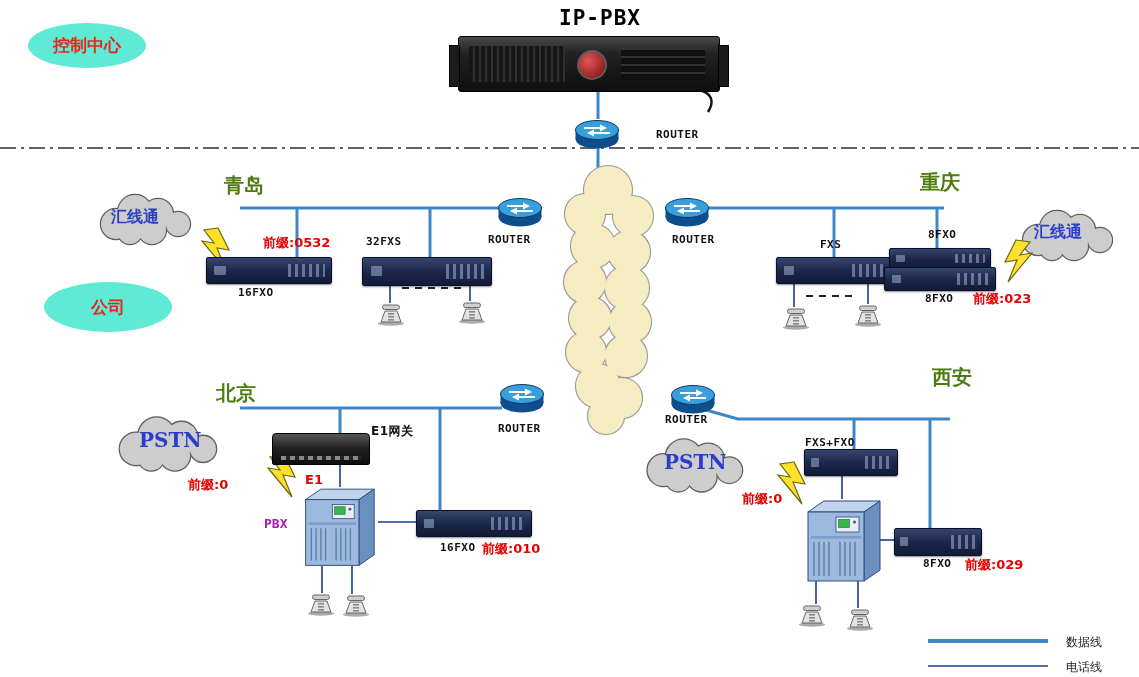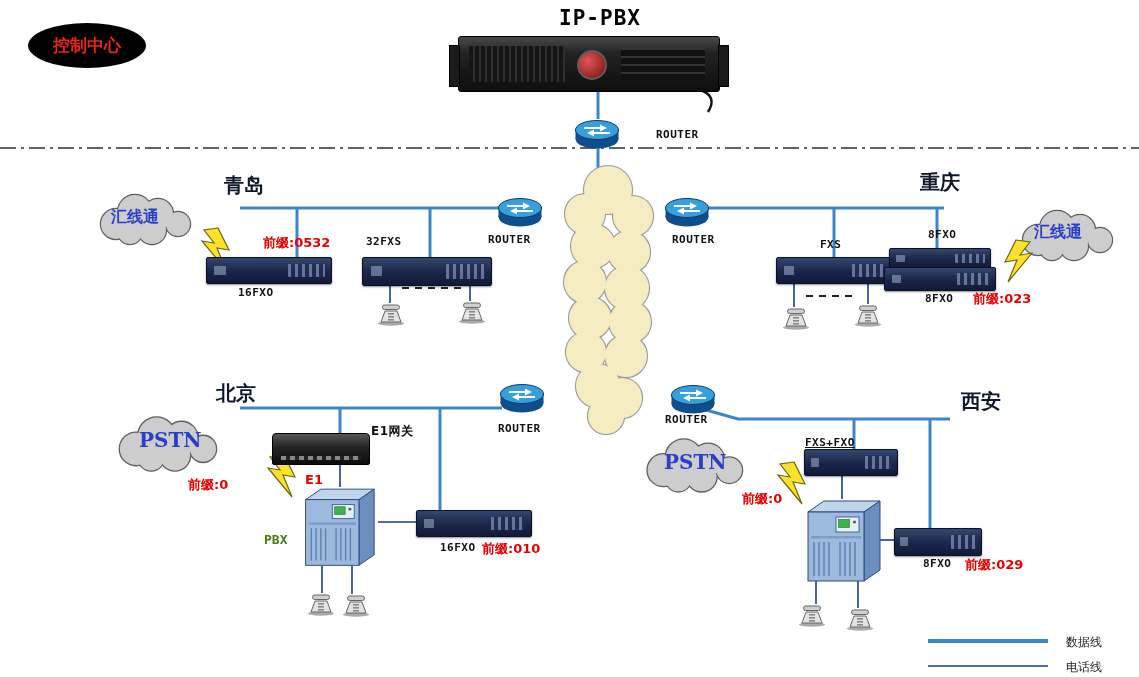--- a/index.html
+++ b/index.html
@@ -1,26 +1,26 @@
 <!DOCTYPE html>
 <html><head>
 <meta charset="utf-8">
 <style>
   html,body { margin:0; padding:0; background:#fff; }
   #stage { position:relative; width:1139px; height:677px; background:#ffffff; overflow:hidden;
            font-family:"DejaVu Sans", sans-serif; }
   .abs { position:absolute; }
   .title { font:bold 21px "DejaVu Sans Mono", monospace; color:#000; letter-spacing:1px; white-space:nowrap; }
   .mono-label { font:bold 11px "DejaVu Sans Mono", monospace; color:#101010; letter-spacing:.5px; white-space:nowrap; }
-  .big-mono { font:bold 13px "DejaVu Sans Mono", monospace; color:#4d7c0f; white-space:nowrap;margin-top:16px; }
-  .region-label { font:bold 20px "DejaVu Serif", serif; color:#0f172a; white-space:nowrap; }
+  .big-mono { font:bold 13px "DejaVu Sans Mono", monospace; color:#a21caf; white-space:nowrap; }
+  .region-label { font:bold 20px "DejaVu Serif", serif; color:#4d7c0f; white-space:nowrap; }
   .cloud-label { font:bold 16px "DejaVu Serif", serif; color:#2b3ecb; white-space:nowrap; }
   .pstn-label { font:bold 20px "DejaVu Serif", serif; color:#2b3ecb; white-space:nowrap;text-align:right; }
   .prefix-label { font:bold 13px "DejaVu Sans", sans-serif; color:#e60000; white-space:nowrap; }
-  .bubble { border-radius:50%; background:#000000; color:#e8251d; font:bold 17px "DejaVu Sans", sans-serif;
+  .bubble { border-radius:50%; background:#5eead4; color:#e8251d; font:bold 17px "DejaVu Sans", sans-serif;
             display:flex; align-items:center; justify-content:center; }
   .netcloud-label { font:bold 24px "DejaVu Sans", sans-serif; color:#1d2f8f; width:30px; line-height:29px;
                     word-break:break-all; text-align:center; }
   .legend-label { font:12px "DejaVu Sans", sans-serif; color:#1a1a1a; white-space:nowrap; }
 
   
   .rack { position:absolute; background:linear-gradient(180deg,#35466e,#1a2547 55%,#121a38);
           border:1px solid #0a102a; border-radius:2px; box-shadow:0 1px 2px rgba(0,0,0,.45); }
   .rack::before { content:""; position:absolute; left:6%; top:30%; width:9%; height:36%;
                   background:#9fb0cc; opacity:.55; border-radius:1px; }
@@ -148,20 +148,21 @@
     <use href="#bolt" transform="translate(1002,240)" fill="#ffe02a" stroke="#6a6a14" stroke-width="1.2"></use>
     <use href="#bolt" transform="translate(298,455) scale(-1,1)" fill="#ffe02a" stroke="#6a6a14" stroke-width="1.2"></use>
     <use href="#bolt" transform="translate(808,462) scale(-1,1)" fill="#ffe02a" stroke="#6a6a14" stroke-width="1.2"></use>
 
     <path d="M928 641 H1048" stroke="#3d86c8" stroke-width="4"></path>
     <path d="M928 666 H1048" stroke="#1c3b92" stroke-width="1.6"></path>
   </svg>
 
   <div class="abs title" style="left:550px;top:6px;width:100px;text-align:center;">IP-PBX</div>
   <div class="abs bubble" style="left:28px;top:23px;width:118px;height:45px;">控制中心</div>
+  <div class="abs bubble" style="left:44px;top:282px;width:128px;height:50px;">公司</div>
 
   <div class="server" style="left:458px;top:36px;width:260px;height:54px;">
     <div class="ear l"></div>
     <div class="ear r"></div>
     <div class="vents"></div>
     <div class="logo"></div>
     <div class="slots"></div>
   </div>
 
   <svg class="icon" style="left:574px;top:118px;" width="46" height="32" viewBox="0 0 46 32">
@@ -212,21 +213,21 @@
 
   <div class="abs mono-label" style="left:656px;top:128px;">ROUTER</div>
   <div class="abs mono-label" style="left:488px;top:233px;">ROUTER</div>
   <div class="abs mono-label" style="left:672px;top:233px;">ROUTER</div>
   <div class="abs mono-label" style="left:498px;top:422px;">ROUTER</div>
   <div class="abs mono-label" style="left:665px;top:413px;">ROUTER</div>
 
   <div class="abs region-label" style="left:224px;top:172px;">青岛</div>
   <div class="abs region-label" style="left:920px;top:169px;">重庆</div>
   <div class="abs region-label" style="left:216px;top:380px;">北京</div>
-  <div class="abs region-label" style="left:932px;top:388px;margin-left:29px;">西安</div>
+  <div class="abs region-label" style="left:932px;top:364px;">西安</div>
 
   <div class="abs cloud-label" style="left:111px;top:207px;">汇线通</div>
   <div class="abs cloud-label" style="left:1034px;top:222px;">汇线通</div>
   <div class="abs pstn-label" style="left:139px;top:428px;">PSTN</div>
   <div class="abs pstn-label" style="left:664px;top:450px;">PSTN</div>
 
   <div class="rack" style="left:206px;top:257px;width:124px;height:25px;"></div>
   <div class="rack" style="left:362px;top:257px;width:128px;height:27px;"></div>
   <div class="rack" style="left:776px;top:257px;width:116px;height:25px;"></div>
   <div class="rack" style="left:889px;top:248px;width:100px;height:19px;"></div>
@@ -237,21 +238,21 @@
   <div class="e1gw" style="left:272px;top:433px;width:96px;height:30px;"></div>
 
   <div class="abs mono-label" style="left:366px;top:235px;">32FXS</div>
   <div class="abs mono-label" style="left:238px;top:286px;">16FXO</div>
   <div class="abs mono-label" style="left:820px;top:238px;">FXS</div>
   <div class="abs mono-label" style="left:928px;top:228px;">8FXO</div>
   <div class="abs mono-label" style="left:925px;top:292px;">8FXO</div>
   <div class="abs mono-label" style="left:371px;top:423px;font-family:'DejaVu Sans',sans-serif;font-size:12px;">E1网关</div>
   <div class="abs big-mono" style="left:264px;top:516px;">PBX</div>
   <div class="abs mono-label" style="left:440px;top:541px;">16FXO</div>
-  <div class="abs mono-label" style="left:805px;top:436px;text-decoration:underline;">FXS+FXO</div>
+  <div class="abs mono-label" style="left:805px;top:436px;">FXS+FXO</div>
   <div class="abs mono-label" style="left:923px;top:557px;">8FXO</div>
 
   <div class="abs prefix-label" style="left:263px;top:234px;">前缀:0532</div>
   <div class="abs prefix-label" style="left:973px;top:290px;">前缀:023</div>
   <div class="abs prefix-label" style="left:188px;top:476px;">前缀:0</div>
   <div class="abs prefix-label" style="left:482px;top:540px;">前缀:010</div>
   <div class="abs prefix-label" style="left:742px;top:490px;">前缀:0</div>
   <div class="abs prefix-label" style="left:965px;top:556px;">前缀:029</div>
   <div class="abs prefix-label" style="left:305px;top:472px;">E1</div>
 

